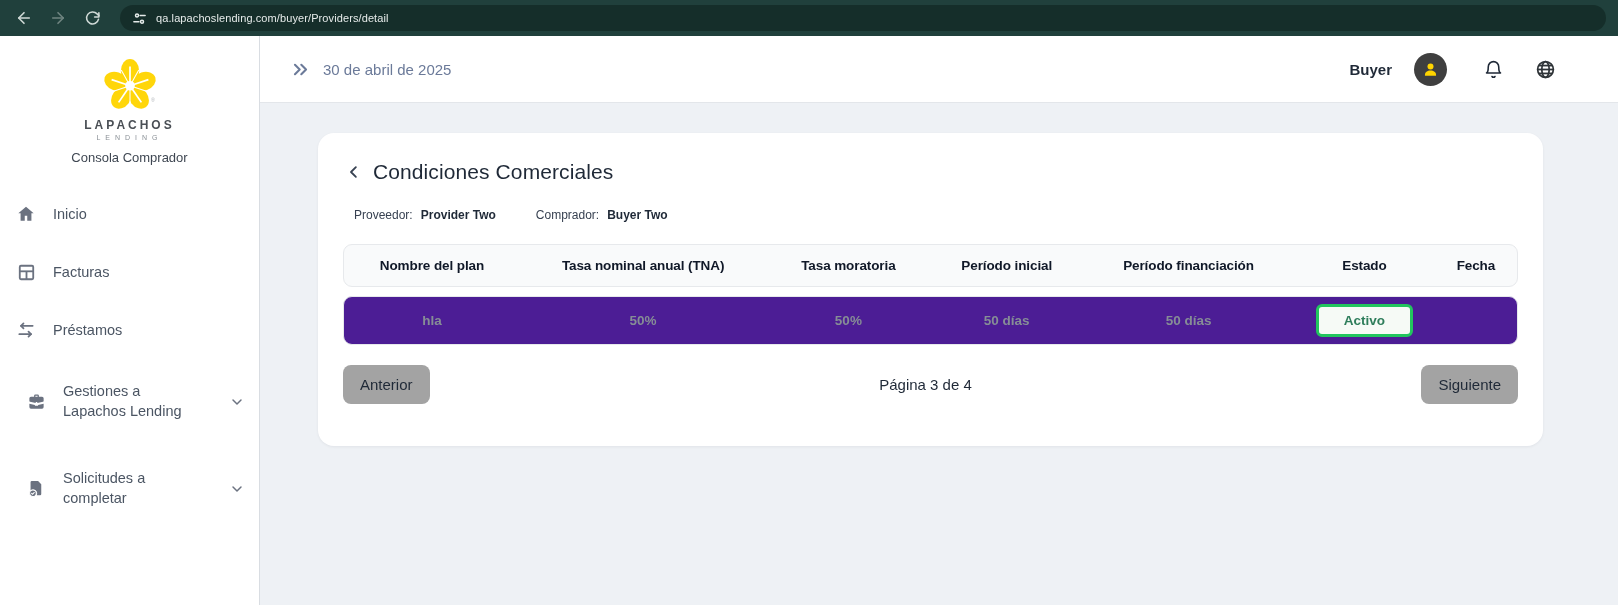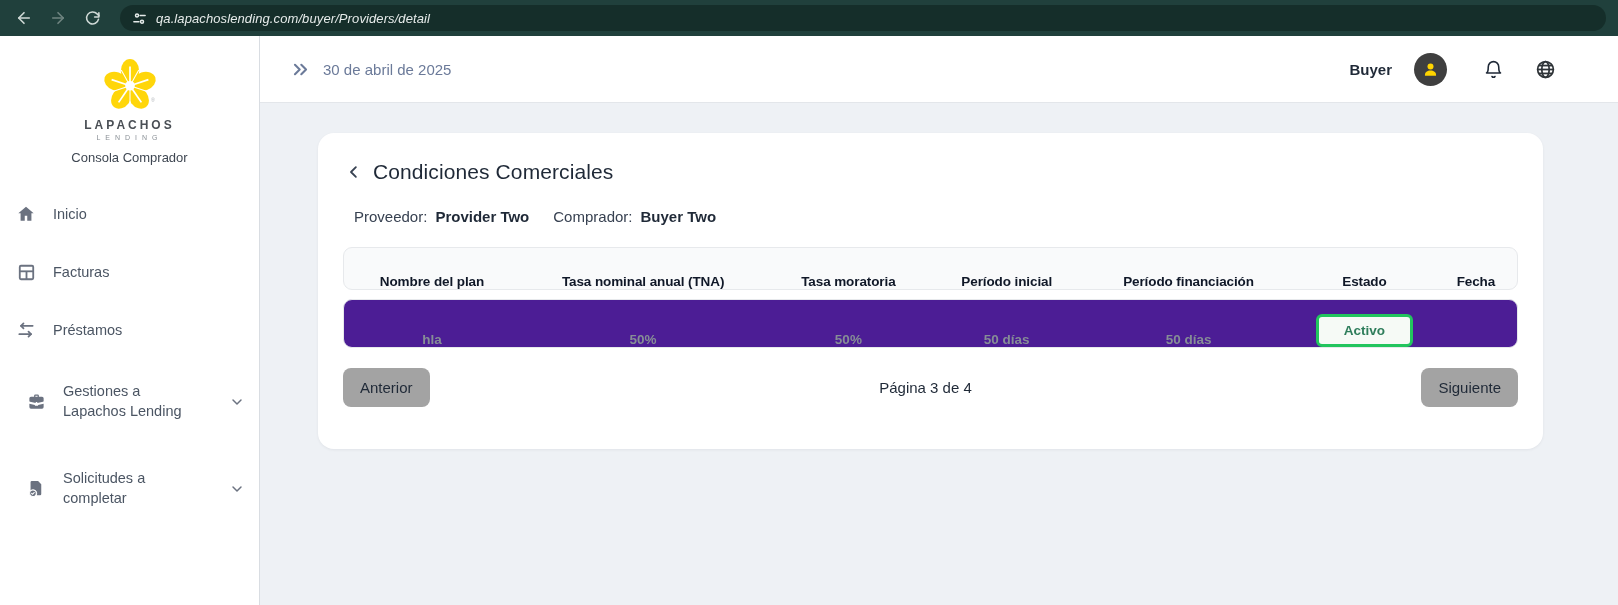--- a/index.html
+++ b/index.html
@@ -3,21 +3,21 @@
 <meta charset="utf-8">
 <style>
   * { margin:0; padding:0; box-sizing:border-box; }
   html,body { width:1618px; height:605px; overflow:hidden; font-family:"Liberation Sans", sans-serif; background:#eef1f5; }
 
   
   .browser-bar { height:36px; background:#20403c; display:flex; align-items:center; padding:0 12px; gap:10px; }
   .nav-btn { width:24px; height:24px; display:flex; align-items:center; justify-content:center; color:#cfd9d6; flex:0 0 auto; cursor:pointer; }
   .nav-btn.dim { color:#6f8480; }
   .url-pill { flex:1; height:26px; background:#152e2a; border-radius:13px; display:flex; align-items:center; padding:0 12px; gap:9px; margin-left:6px; }
-  .url-text { color:#e6ebea; font-size:13px; letter-spacing:.1px;font-style:italic; }
+  .url-text { color:#e6ebea; font-size:11px; letter-spacing:.1px; }
 
   
   .shell { display:flex; height:569px; }
   .sidebar { width:260px; background:#ffffff; border-right:1px solid #d9dde2; flex:0 0 auto; display:flex; flex-direction:column; }
   .main { flex:1; display:flex; flex-direction:column; background:#eef1f5; min-width:0; }
 
   
   .logo-block { text-align:center; padding-top:20px; }
   .logo-flower { width:58px; height:56px; display:inline-block; }
   .logo-name { font-size:12px; font-weight:bold; letter-spacing:3px; color:#4a4f55; margin-top:2px; }
@@ -42,26 +42,26 @@
   .avatar { width:33px; height:33px; border-radius:50%; background:#3f3f3f; display:flex; align-items:center; justify-content:center; cursor:pointer; }
   .bell-btn { margin-left:36px; color:#1f2937; cursor:pointer; display:flex; }
   .globe-btn { margin-left:31px; color:#2f3438; cursor:pointer; display:flex; }
 
   
   .content { flex:1; overflow:hidden; }
   .card { background:#ffffff; border-radius:16px; margin:30px 75px 0 58px; padding:27px 25px 42px 25px; box-shadow:0 1px 3px rgba(16,24,40,.06); }
   .card-title-row { display:flex; align-items:center; gap:10px; padding-left:2px; }
   .back-chev { color:#374151; display:flex; cursor:pointer; }
   .card-title { font-size:21px; font-weight:500; color:#1f2937; letter-spacing:.1px; }
-  .info-row { display:flex; align-items:center; margin-top:24px; padding-left:11px; font-size:15px; color:#374151; }
+  .info-row { display:flex; align-items:center; margin-top:24px; padding-left:11px; font-size:12px; color:#374151;gap:16px; }
   .info-pair { display:flex; gap:8px; }
   .info-pair + .info-pair { margin-left:24px; }
   .info-value { font-weight:bold; color:#1f2937; }
 
-  .tbl-head, .tbl-row { display:flex; align-items:flex-end; border:1px solid #e7e9ec; border-radius:9px; }
+  .tbl-head, .tbl-row { display:flex; align-items:center; border:1px solid #e7e9ec; border-radius:9px; }
   .tbl-head { margin-top:22px; background:#f9fafb; height:43px; }
   .tbl-row { margin-top:9px; background:#4c1d95; height:49px; }
   .cell { text-align:center; padding:0 4px; }
   .tbl-head .cell { font-size:13.5px; font-weight:bold; color:#101828; letter-spacing:-.1px; }
   .tbl-row .cell { font-size:13.5px; font-weight:600; color:#868d96; }
   .c1{width:15%;} .c2{width:21%;} .c3{width:14%;} .c4{width:13%;} .c5{width:18%;} .c6{width:12%;} .c7{width:7%;}
   .badge { display:inline-block; background:#f6faf6; border:3px solid #22c55e; border-radius:6px; padding:6px 25px; color:#2e7d5b; font-size:13.5px; font-weight:600; }
 
   .pager { display:flex; align-items:center; margin-top:20px; }
   .btn-yellow { background:#a3a3a3; border:none; border-radius:8px; padding:11px 17px; font-size:15px; font-family:"Liberation Sans", sans-serif; color:#1f2937; cursor:pointer; }

